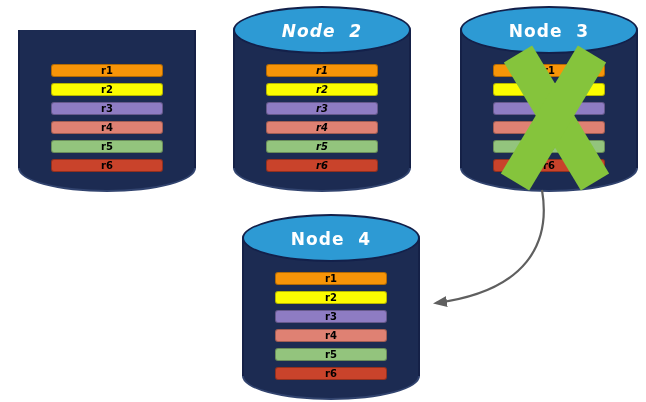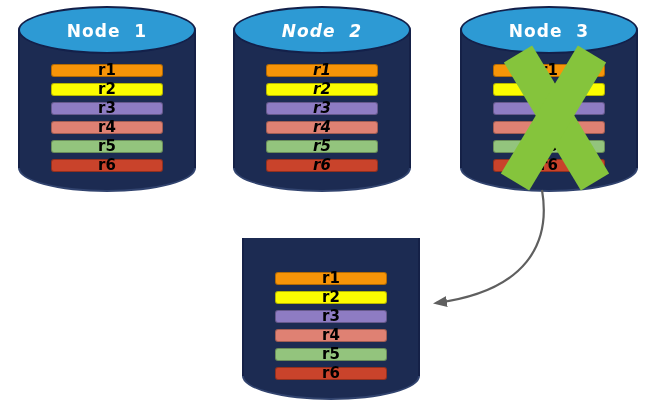--- a/index.html
+++ b/index.html
@@ -43,43 +43,40 @@
   .records{
     position:absolute;left:33px;top:58px;width:112px;
     display:flex;flex-direction:column;gap:6px;
     z-index:2;
   }
   .record{
     height:13px;border-radius:3px;
     border:1px solid rgba(0,0,0,0.28);
     box-sizing:border-box;
     text-align:center;
-    font-size:15px;font-weight:bold;color:#000;
+    font-size:10px;font-weight:bold;color:#000;
     line-height:11px;
   }
   .x-mark{
     position:absolute;left:0;top:0;
     z-index:4;overflow:visible;
   }
   #arrow-svg{
     position:absolute;left:0;top:0;
     z-index:5;pointer-events:none;
   }
 </style>
 </head>
 <body>
 
 <div id="stage">
 
   <div class="node" style="left: 18px; top: 6px;">
       <div class="cyl-body"></div>
       <div class="cyl-bottom"></div>
-      <div class="cyl-top" style="background: rgb(45, 154, 212);">
-        <span class="node-title" style="color: rgb(255, 255, 255);">Node 1</span>
-      </div>
       <div class="records">
         <div class="record" style="background: rgb(247, 148, 8);">r1</div>
         <div class="record" style="background: rgb(252, 252, 0);">r2</div>
         <div class="record" style="background: rgb(142, 124, 195);">r3</div>
         <div class="record" style="background: rgb(223, 129, 115);">r4</div>
         <div class="record" style="background: rgb(147, 196, 125);">r5</div>
         <div class="record" style="background: rgb(201, 67, 43);">r6</div>
       </div>
     </div>
     <div class="node" style="left: 233px; top: 6px; font-style: italic;">
@@ -112,20 +109,23 @@
         <div class="record" style="background: rgb(201, 67, 43);">r6</div>
       </div>
     <svg class="x-mark" width="178" height="200" viewBox="0 0 178 200">
         <line x1="58" y1="48" x2="135" y2="176" stroke="#85c43c" stroke-width="33"></line>
         <line x1="132" y1="48" x2="55" y2="176" stroke="#85c43c" stroke-width="33"></line>
       </svg>
     </div>
     <div class="node" style="left: 242px; top: 214px;">
       <div class="cyl-body"></div>
       <div class="cyl-bottom"></div>
+      <div class="cyl-top" style="background: rgb(45, 154, 212);">
+        <span class="node-title" style="color: rgb(255, 255, 255);">Node 4</span>
+      </div>
       <div class="records">
         <div class="record" style="background: rgb(247, 148, 8);">r1</div>
         <div class="record" style="background: rgb(252, 252, 0);">r2</div>
         <div class="record" style="background: rgb(142, 124, 195);">r3</div>
         <div class="record" style="background: rgb(223, 129, 115);">r4</div>
         <div class="record" style="background: rgb(147, 196, 125);">r5</div>
         <div class="record" style="background: rgb(201, 67, 43);">r6</div>
       </div>
     </div>
     <svg id="arrow-svg" width="646" height="402" viewBox="0 0 646 402">

